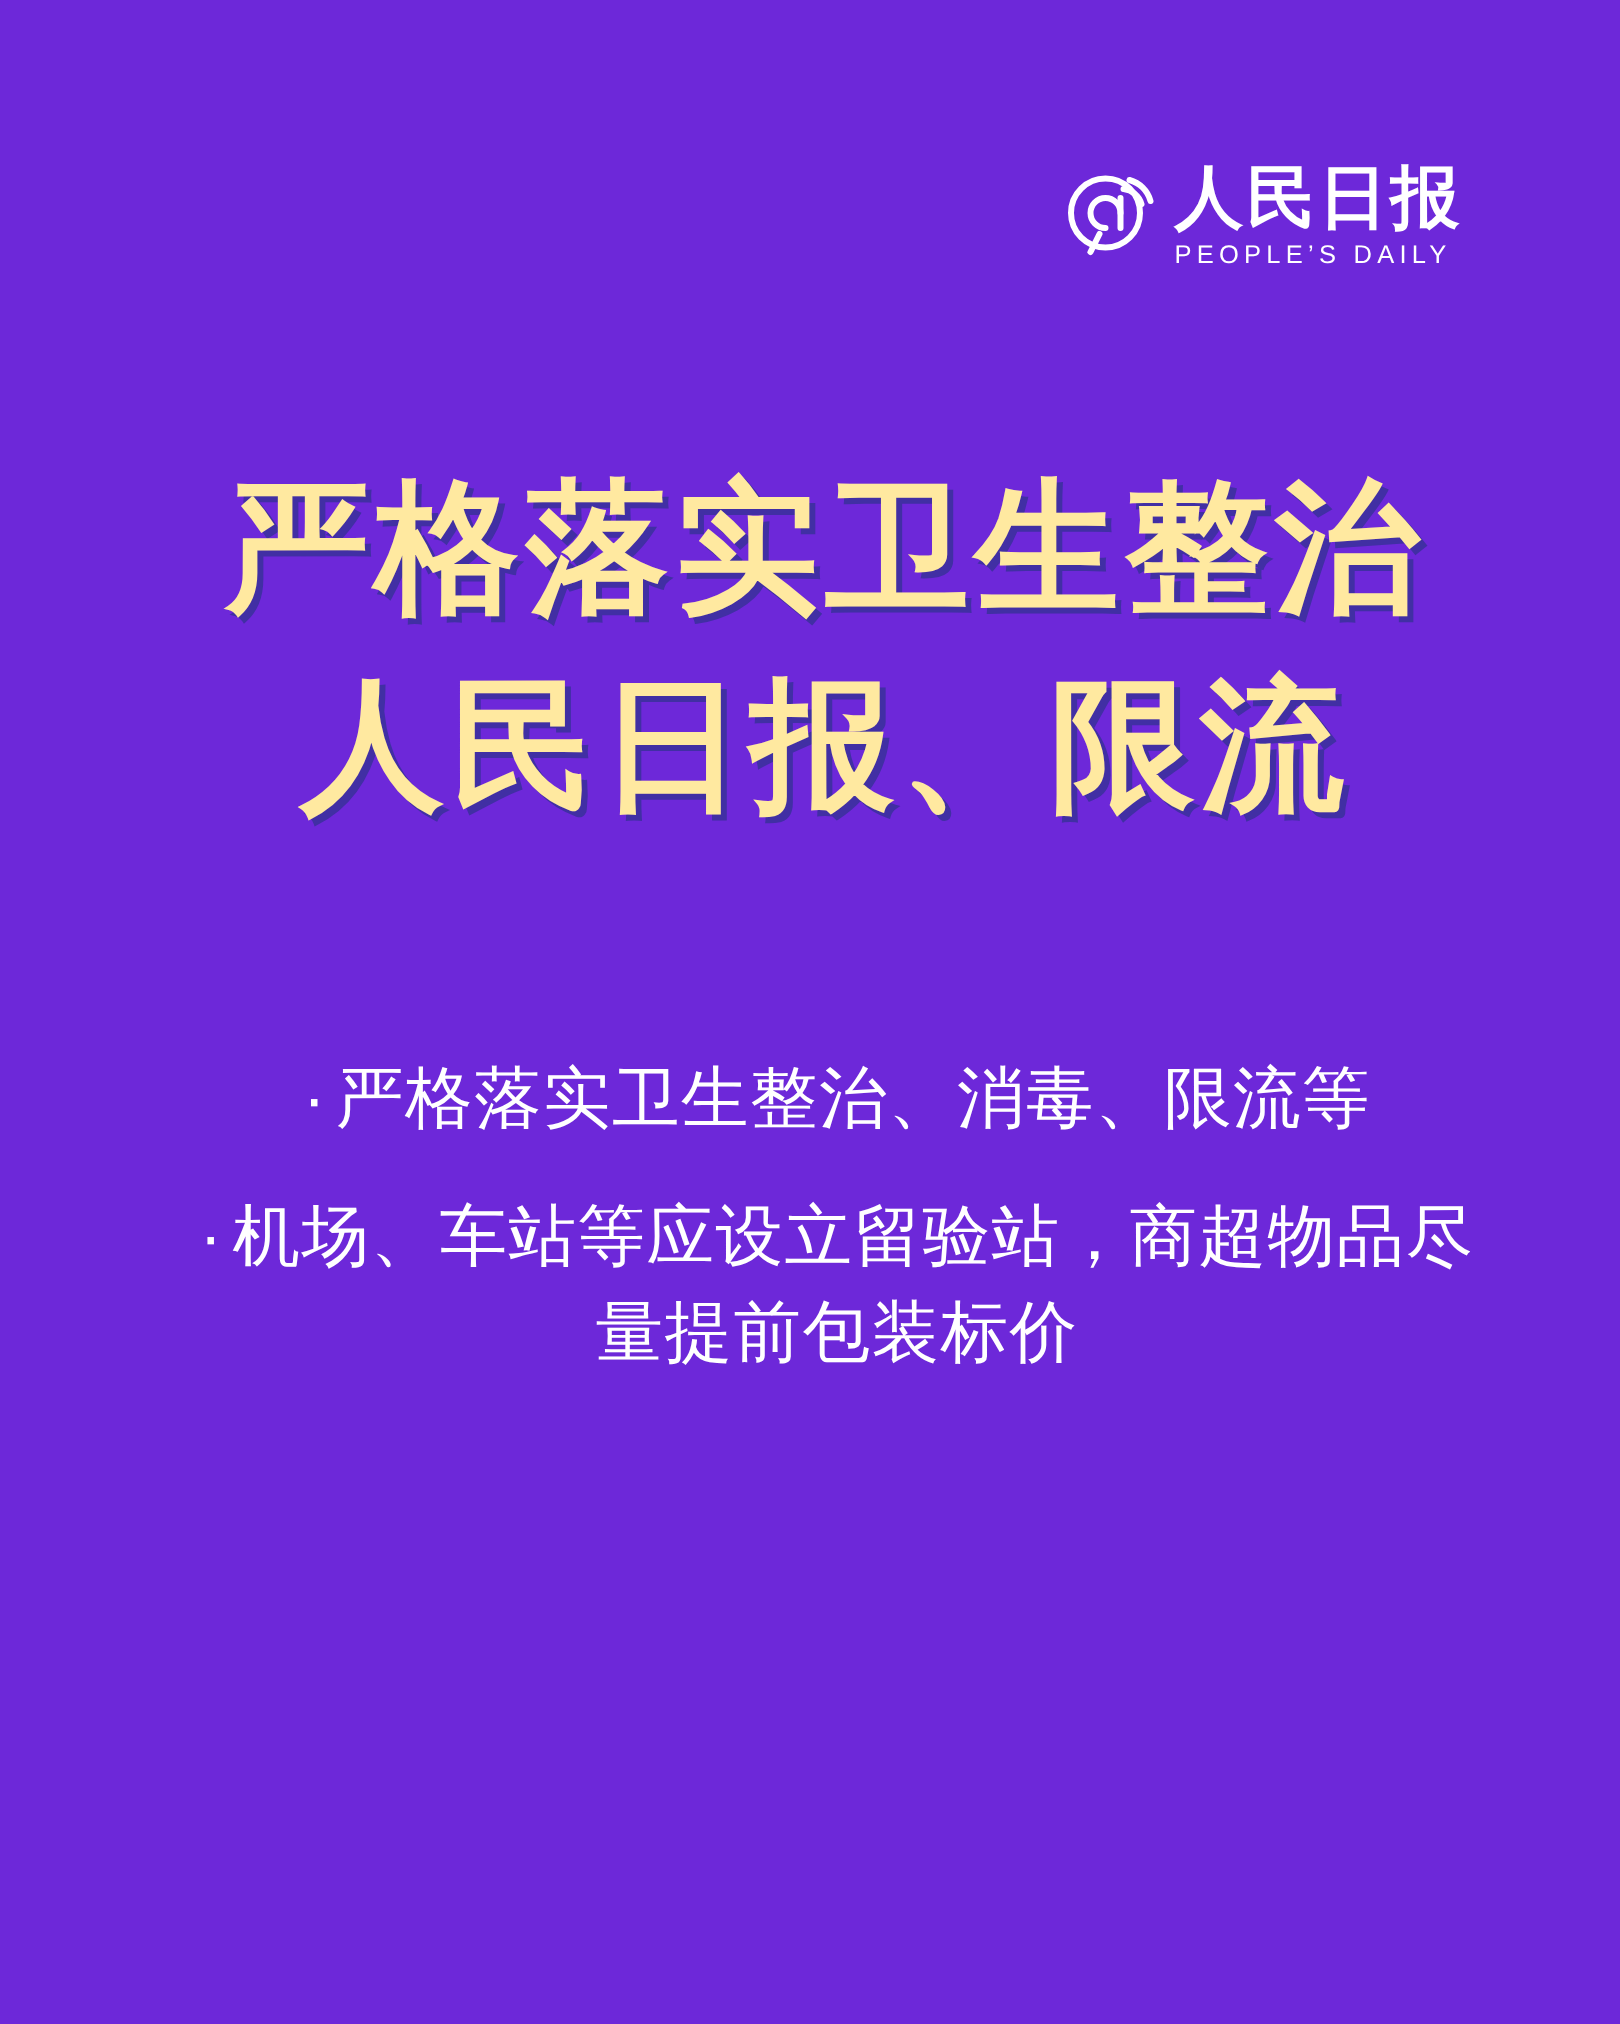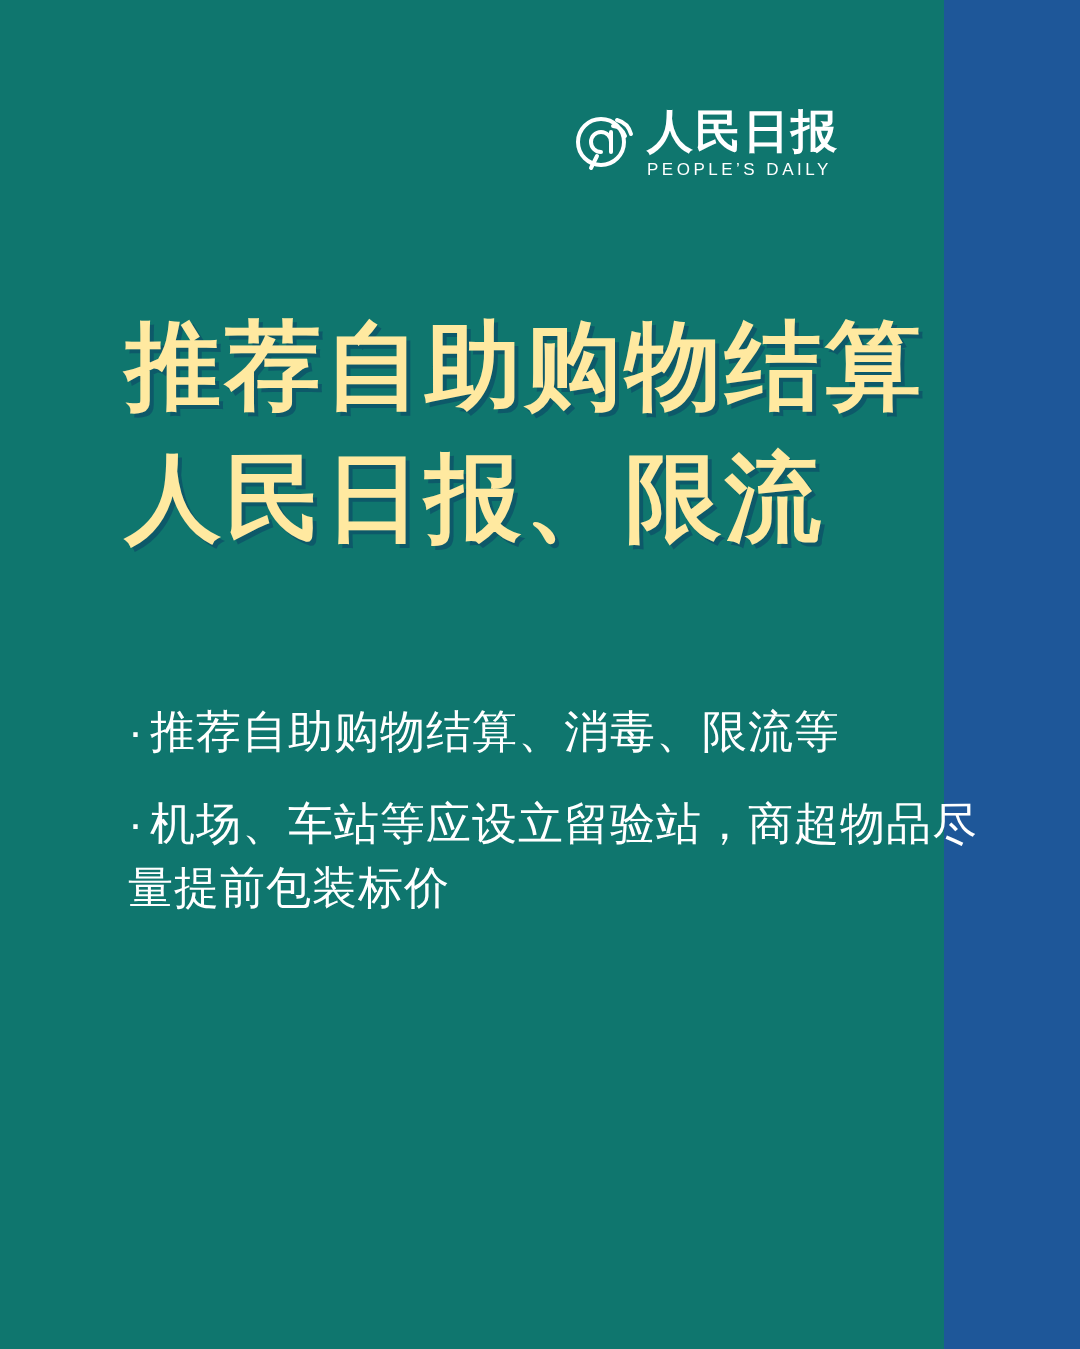--- a/index.html
+++ b/index.html
@@ -11,23 +11,24 @@
 
   body {
     background: #1e5799;
     font-family: "Liberation Sans", sans-serif;
     position: relative;
     overflow: hidden;
   }
 
   .poster {
     position: relative;
-    width: 944px;
+    width: 1080px;
     height: 1349px;
-    background: #0f766e;
+    background: #6d28d9;
+    text-align: center;
   }
 
   
   .logo-block {
     position: absolute;
     top: 108px;
     right: 105px;
     display: flex;
     align-items: center;
     gap: 12px;
@@ -119,26 +120,26 @@
         <path d="M24 44 l-6 12" stroke="#ffffff" stroke-width="4" stroke-linecap="round"></path>
       </svg>
     </div>
     <div class="logo-text">
       <div class="logo-cn">人民日报</div>
       <div class="logo-en">PEOPLE’S DAILY</div>
     </div>
   </div>
 
   <div class="headline">
-    <div class="headline-line">推荐自助购物结算</div>
+    <div class="headline-line">严格落实卫生整治</div>
     <div class="headline-line">人民日报、限流</div>
   </div>
 
   <div class="bullets">
     <div class="bullet-item">
-      <span class="bullet-dot">·</span><span>推荐自助购物结算、消毒、限流等</span>
+      <span class="bullet-dot">·</span><span>严格落实卫生整治、消毒、限流等</span>
     </div>
     <div class="bullet-item">
       <span class="bullet-dot">·</span><span>机场、车站等应设立留验站，商超物品尽量提前包装标价</span>
     </div>
   </div>
 
 </div>
 
 </body></html>

